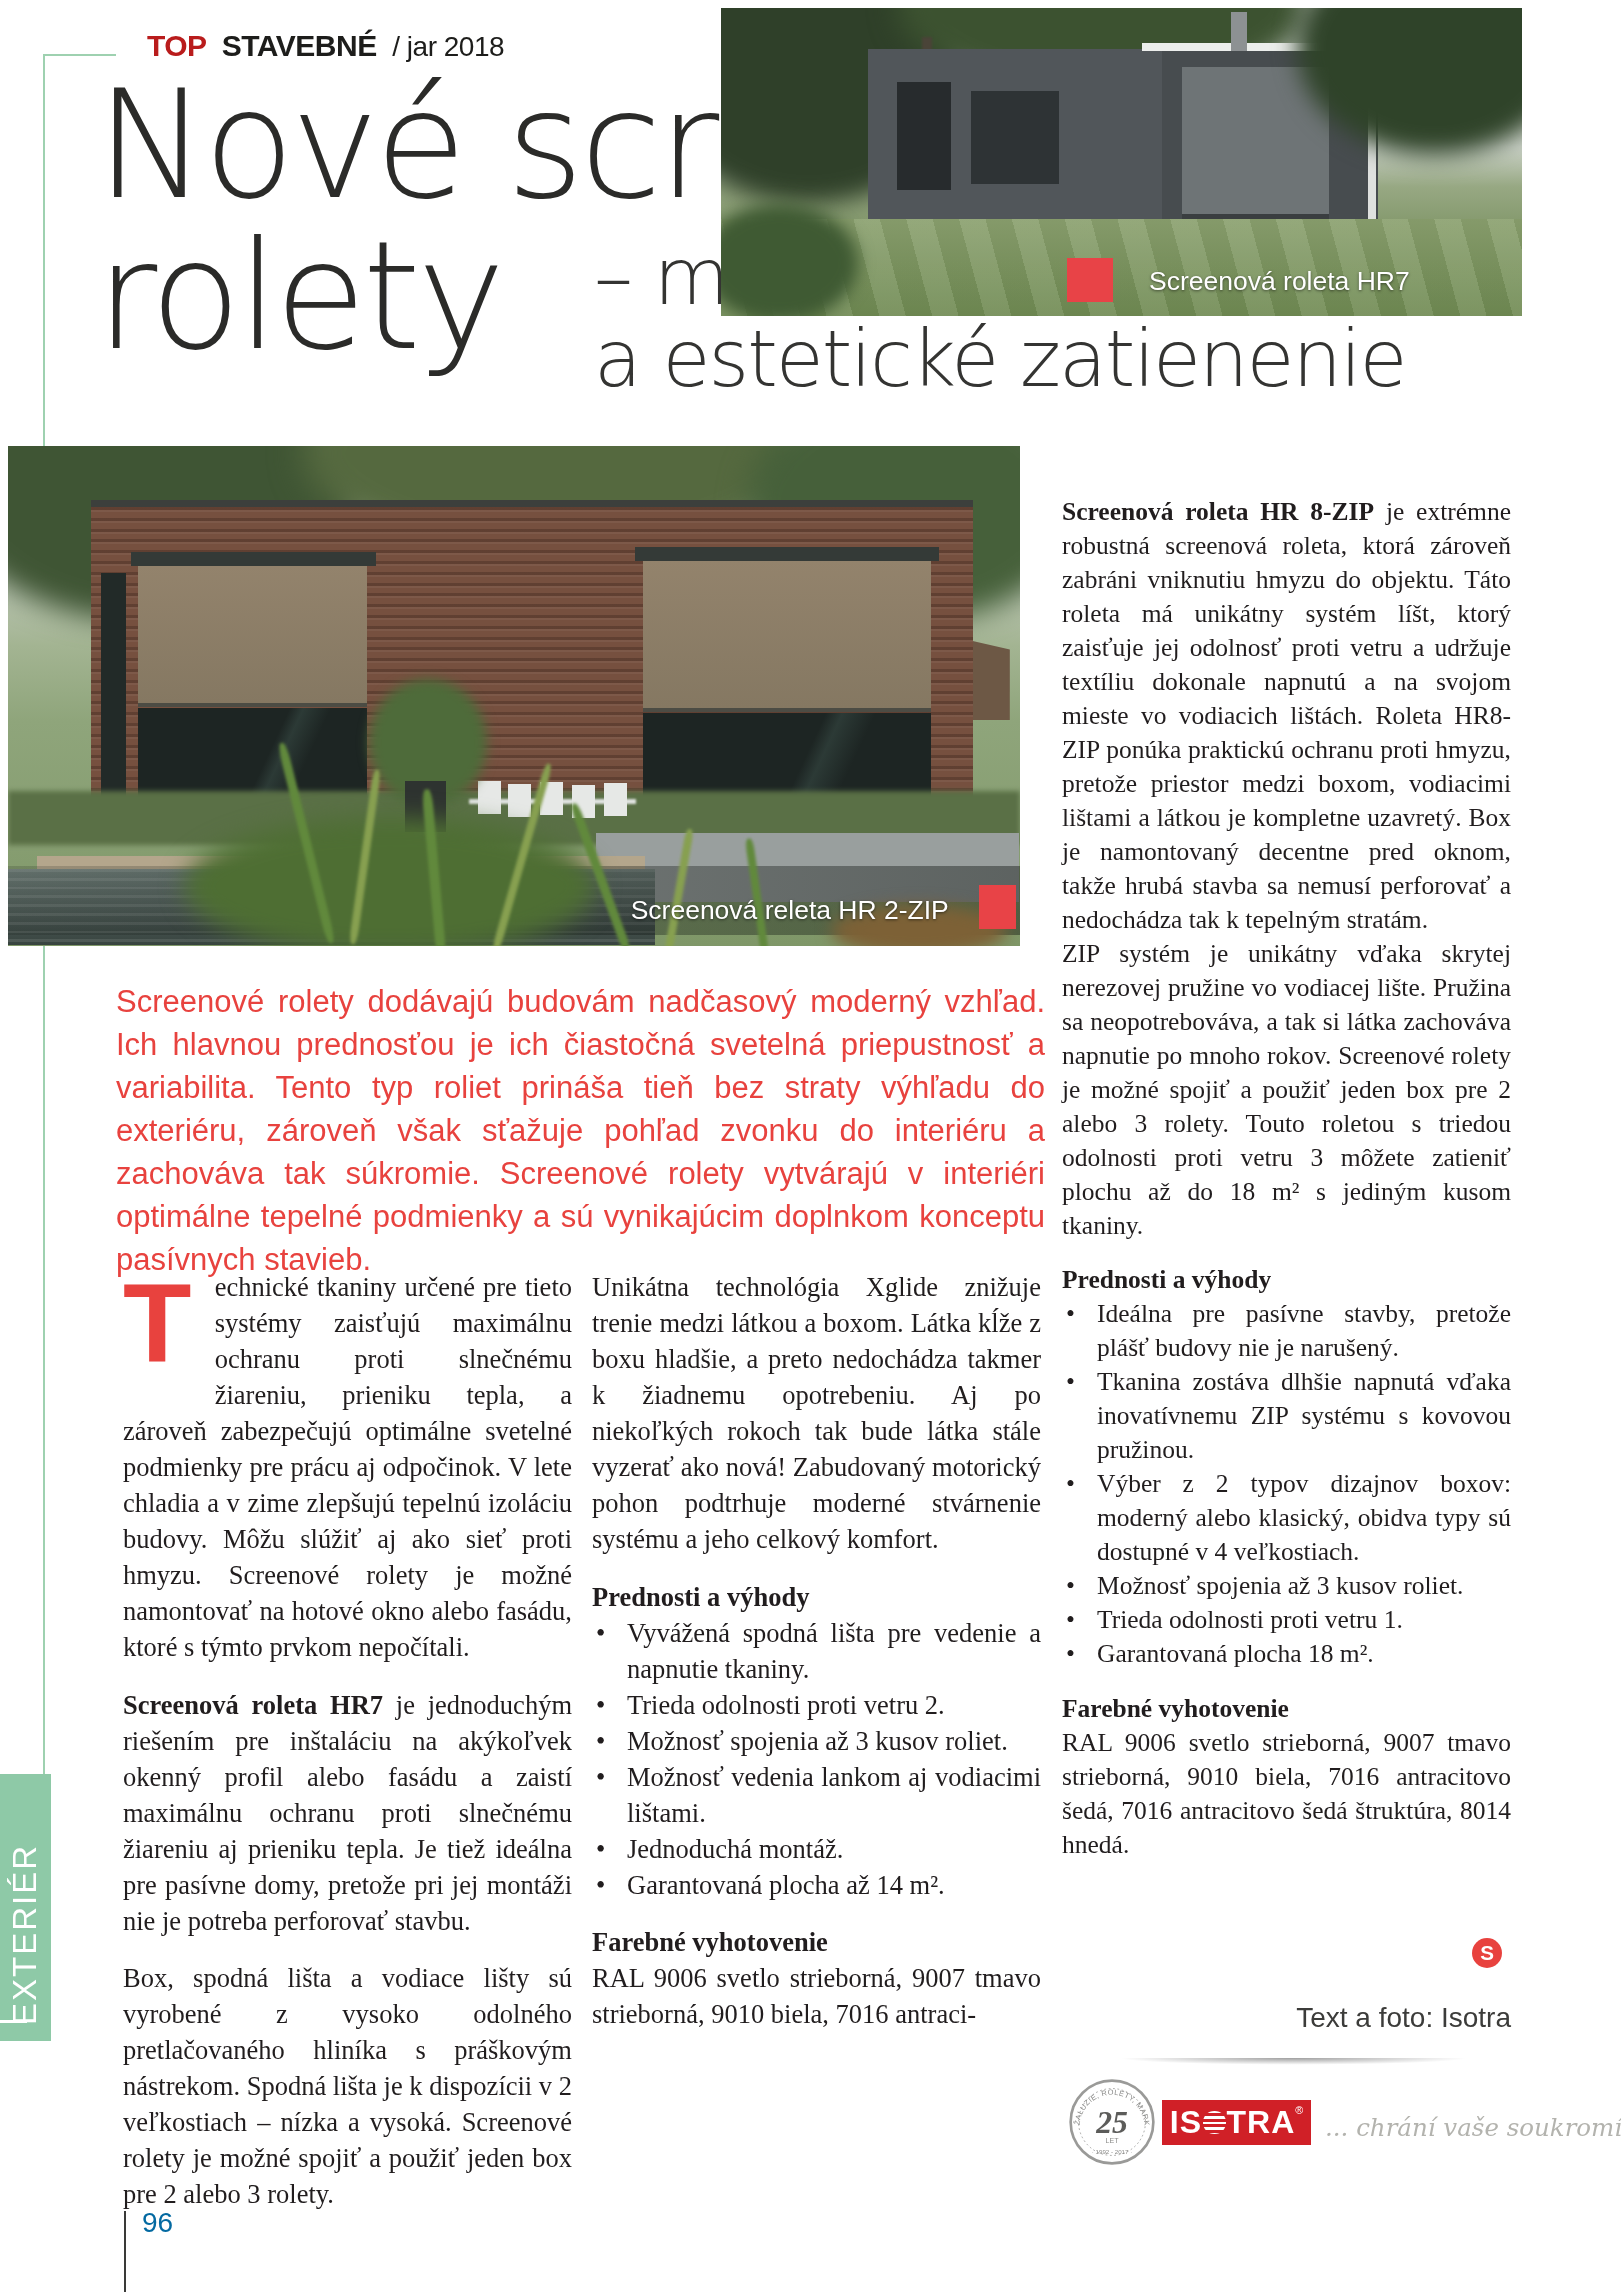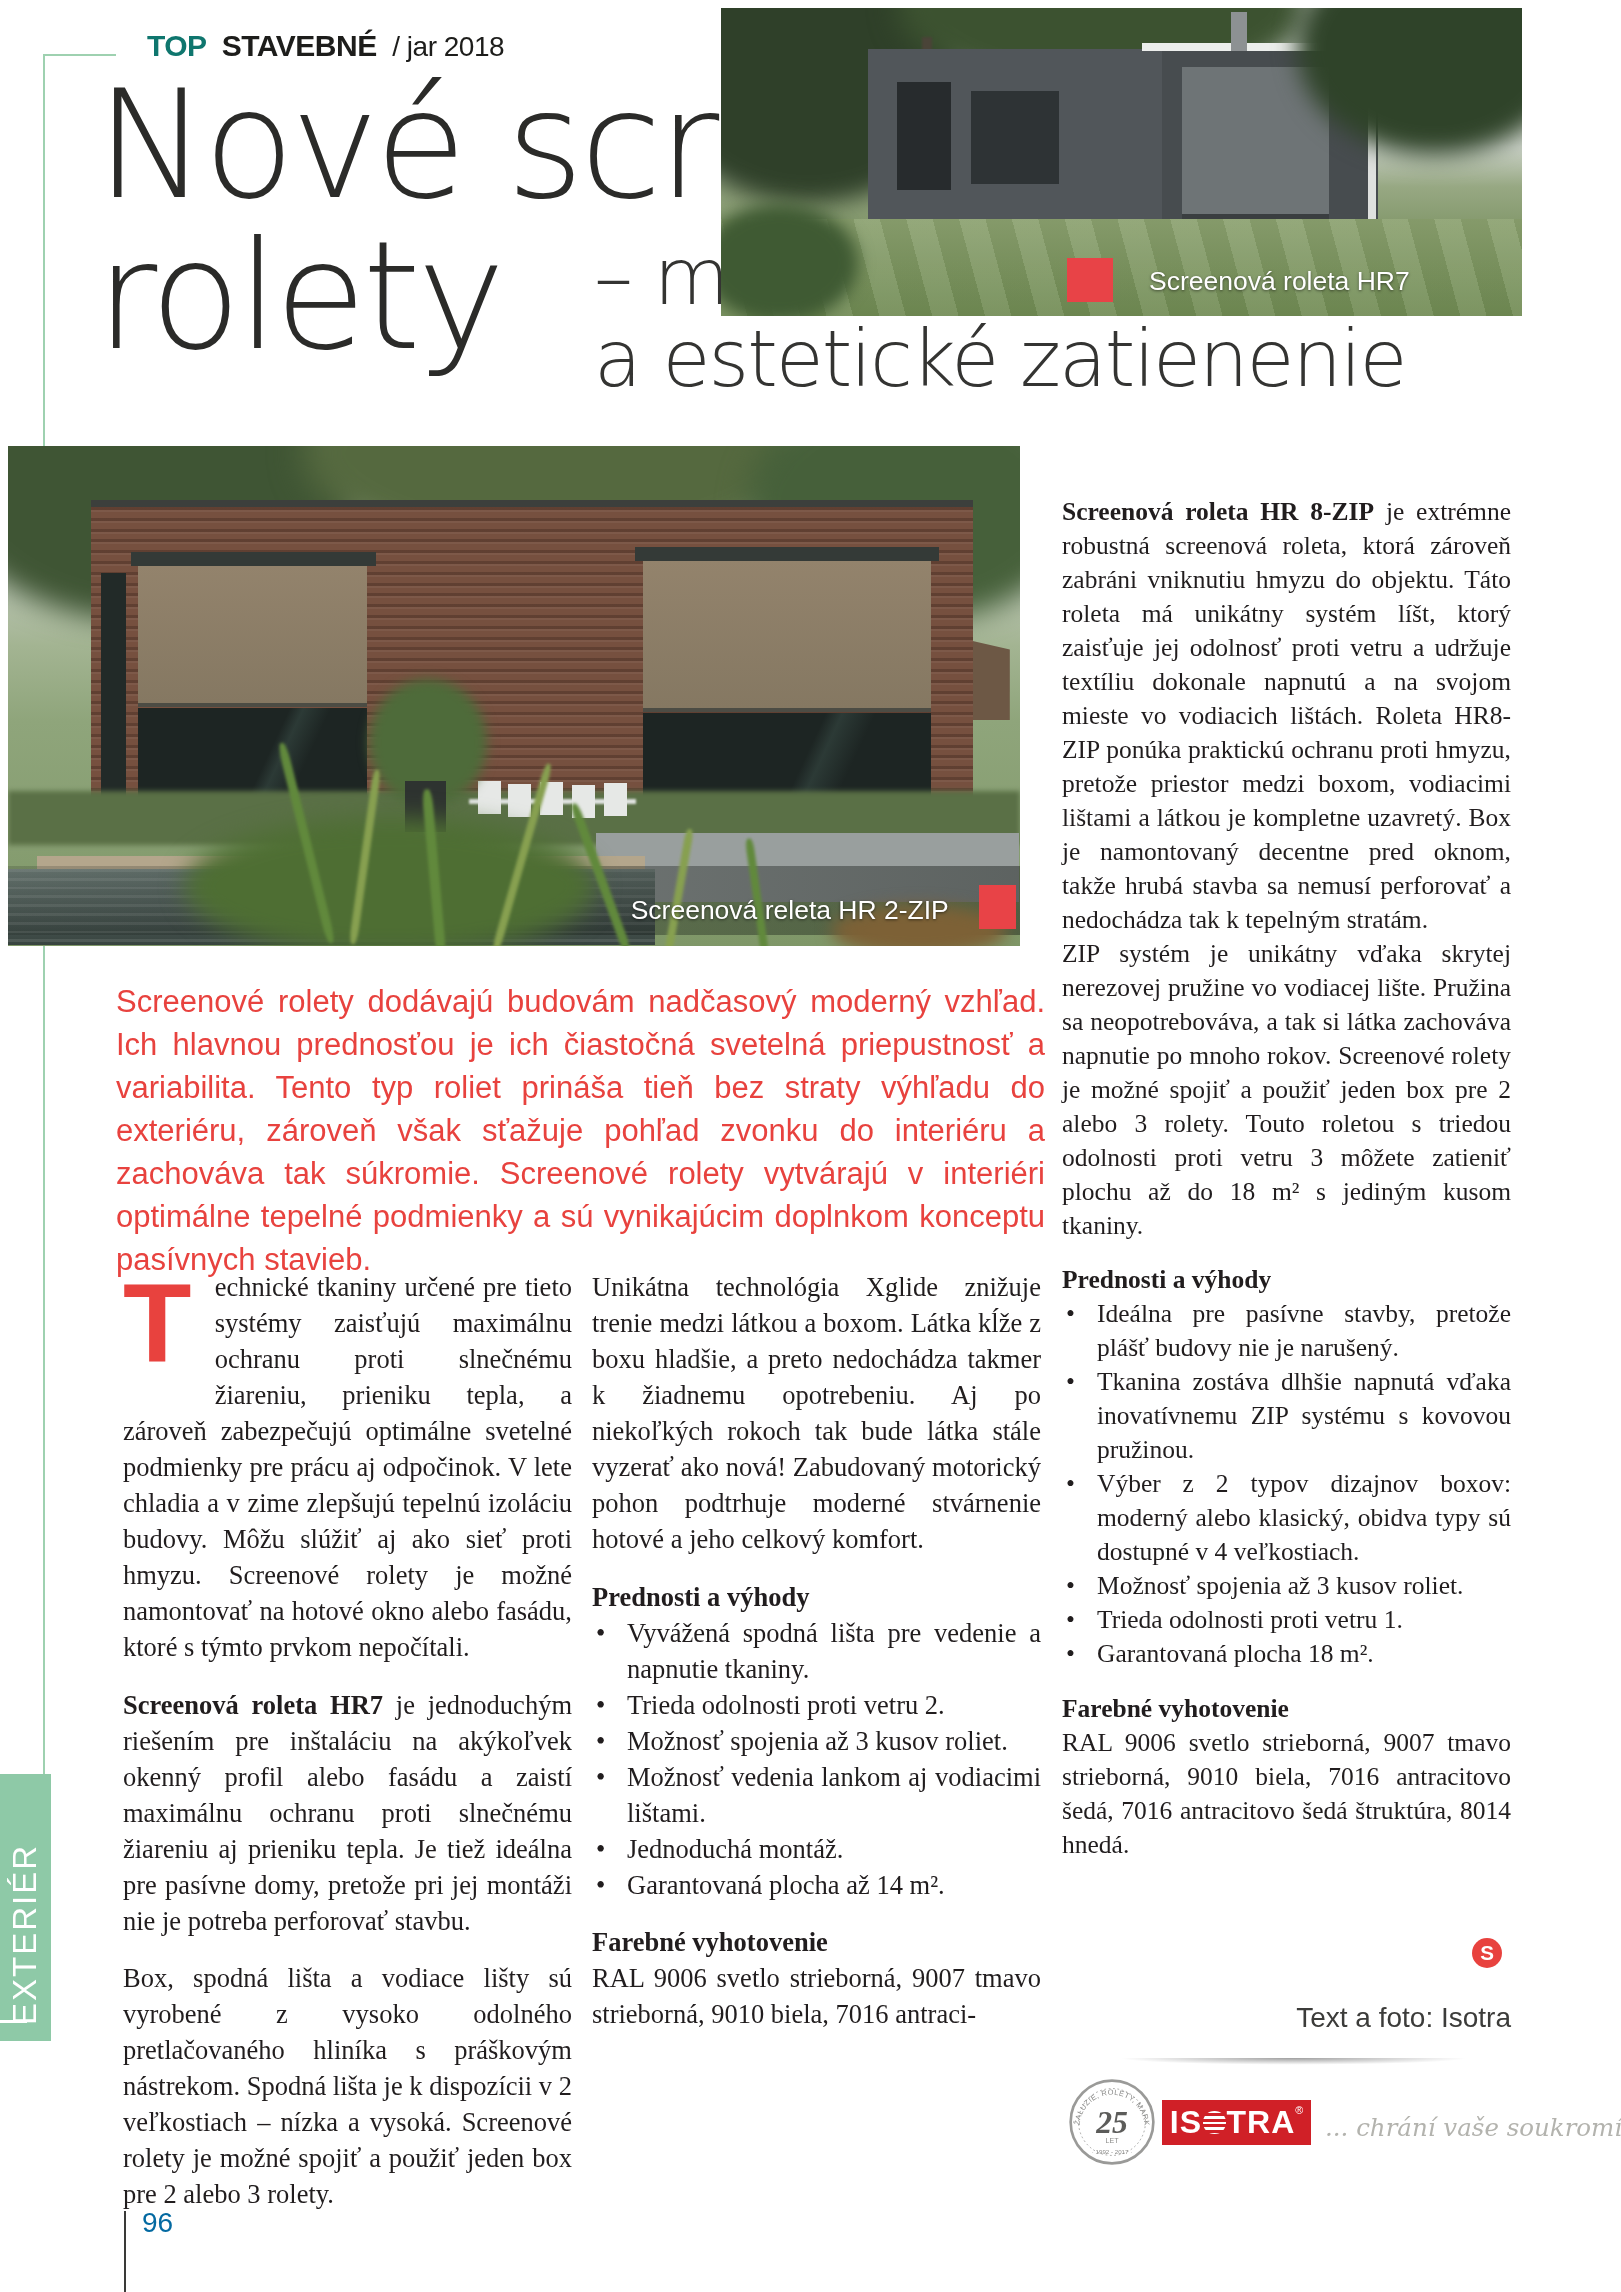--- a/index.html
+++ b/index.html
@@ -2,21 +2,21 @@
 <html><head>
 <meta charset="utf-8">
 <style>
   html,body{margin:0;padding:0;background:#ffffff;}
   .page{position:relative;width:1621px;height:2293px;background:#fff;overflow:hidden;
         font-family:"Liberation Sans",sans-serif;color:#231f20;}
   .abs{position:absolute;}
 
   
   .brandline{left:147px;top:29px;font-weight:bold;font-size:30px;letter-spacing:-0.5px;white-space:nowrap;}
-  .brandline .top{color:#0f766e;margin-top:24px;}
+  .brandline .top{color:#b91c1c;margin-top:24px;}
   .brandline .mag{color:#1d1d1b;margin-left:7.8px;}
   .brandline .iss{color:#1d1d1b;font-weight:normal;font-size:28px;margin-left:7.8px;}
   .corner-h{left:43px;top:54px;width:73px;height:2px;background:#9ed1b0;}
   .corner-v{left:43px;top:54px;width:2px;height:1721px;background:#9ed1b0;}
 
   
   .ultra{font-family:"DejaVu Sans ExtraLight","DejaVu Sans","Liberation Sans",sans-serif;font-weight:200;color:#2b2b29;}
   .t1{left:96px;top:71px;font-size:149px;line-height:1;letter-spacing:-3.9px;white-space:nowrap;}
   .t2{left:96px;top:222px;font-size:149px;line-height:1;letter-spacing:-3.9px;white-space:nowrap;}
   .t3{left:594px;top:238px;font-size:78px;line-height:1;letter-spacing:-2px;white-space:nowrap;color:#343432;}
@@ -211,21 +211,21 @@
 
   <div class="abs intro">Screenové rolety dodávajú budovám nadčasový moderný vzhľad. Ich hlavnou prednosťou je ich čiastočná svetelná priepustnosť a variabilita. Tento typ roliet prináša tieň bez straty výhľadu do exteriéru, zároveň však sťažuje pohľad zvonku do interiéru a zachováva tak súkromie. Screenové rolety vytvárajú v interiéri optimálne tepelné podmienky a sú vynikajúcim doplnkom konceptu pasívnych stavieb.</div>
 
   <div class="abs col col1">
     <p><span class="dropcap">T</span><span>echnické tkaniny určené pre tieto systémy zaisťujú maximálnu ochranu proti slnečnému žiareniu, prieniku tepla, a zároveň zabezpečujú optimálne svetelné podmienky pre prácu aj odpočinok. V lete chladia a v zime zlepšujú tepelnú izoláciu budovy. Môžu slúžiť aj ako sieť proti hmyzu. Screenové rolety je možné namontovať na hotové okno alebo fasádu, ktoré s týmto prvkom nepočítali.</span></p>
     <p><span class="lead">Screenová roleta HR7</span><span> je jednoduchým riešením pre inštaláciu na akýkoľvek okenný profil alebo fasádu a zaistí maximálnu ochranu proti slnečnému žiareniu aj prieniku tepla. Je tiež ideálna pre pasívne domy, pretože pri jej montáži nie je potreba perforovať stavbu.</span></p>
     <p><span>Box, spodná lišta a vodiace lišty sú vyrobené z vysoko odolného pretlačovaného hliníka s práškovým nástrekom. Spodná lišta je k dispozícii v 2 veľkostiach – nízka a vysoká. Screenové rolety je možné spojiť a použiť jeden box pre 2 alebo 3 rolety.</span></p>
   </div>
 
   <div class="abs col col2">
-    <p><span>Unikátna technológia Xglide znižuje trenie medzi látkou a boxom. Látka kĺže z boxu hladšie, a preto nedochádza takmer k žiadnemu opotrebeniu. Aj po niekoľkých rokoch tak bude látka stále vyzerať ako nová! Zabudovaný motorický pohon podtrhuje moderné stvárnenie hotové a jeho celkový komfort.</span></p>
+    <p><span>Unikátna technológia Xglide znižuje trenie medzi látkou a boxom. Látka kĺže z boxu hladšie, a preto nedochádza takmer k žiadnemu opotrebeniu. Aj po niekoľkých rokoch tak bude látka stále vyzerať ako nová! Zabudovaný motorický pohon podtrhuje moderné stvárnenie systému a jeho celkový komfort.</span></p>
     <h3>Prednosti a výhody</h3>
     <ul>
       <li>Vyvážená spodná lišta pre vedenie a napnutie tkaniny.</li>
       <li>Trieda odolnosti proti vetru 2.</li>
       <li>Možnosť spojenia až 3 kusov roliet.</li>
       <li>Možnosť vedenia lankom aj vodiacimi lištami.</li>
       <li>Jednoduchá montáž.</li>
       <li>Garantovaná plocha až 14 m².</li>
     </ul>
     <h3>Farebné vyhotovenie</h3>

